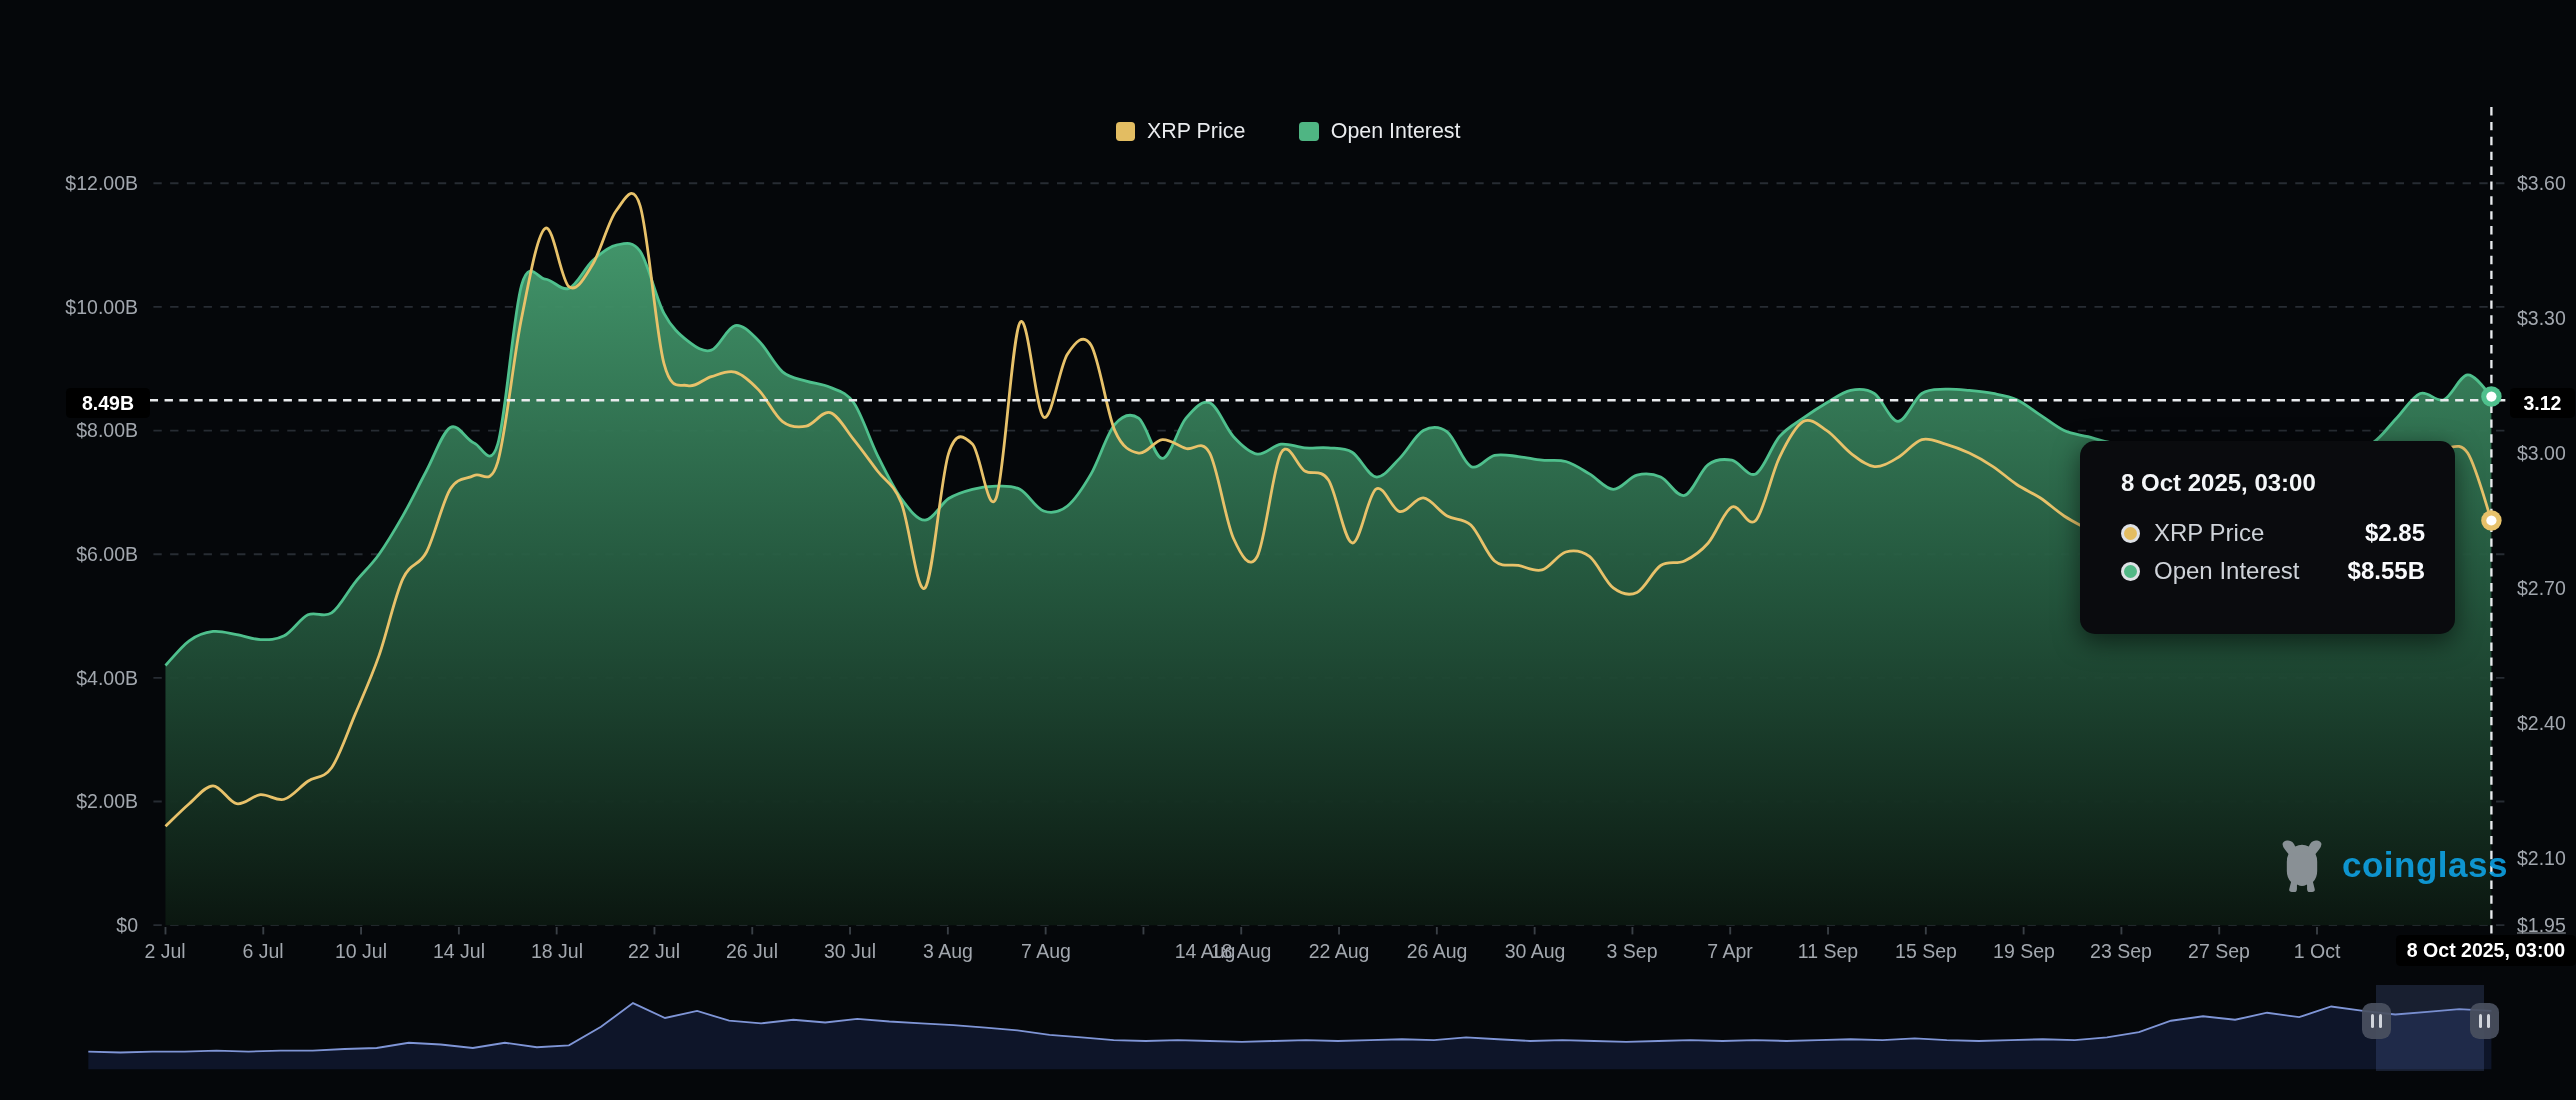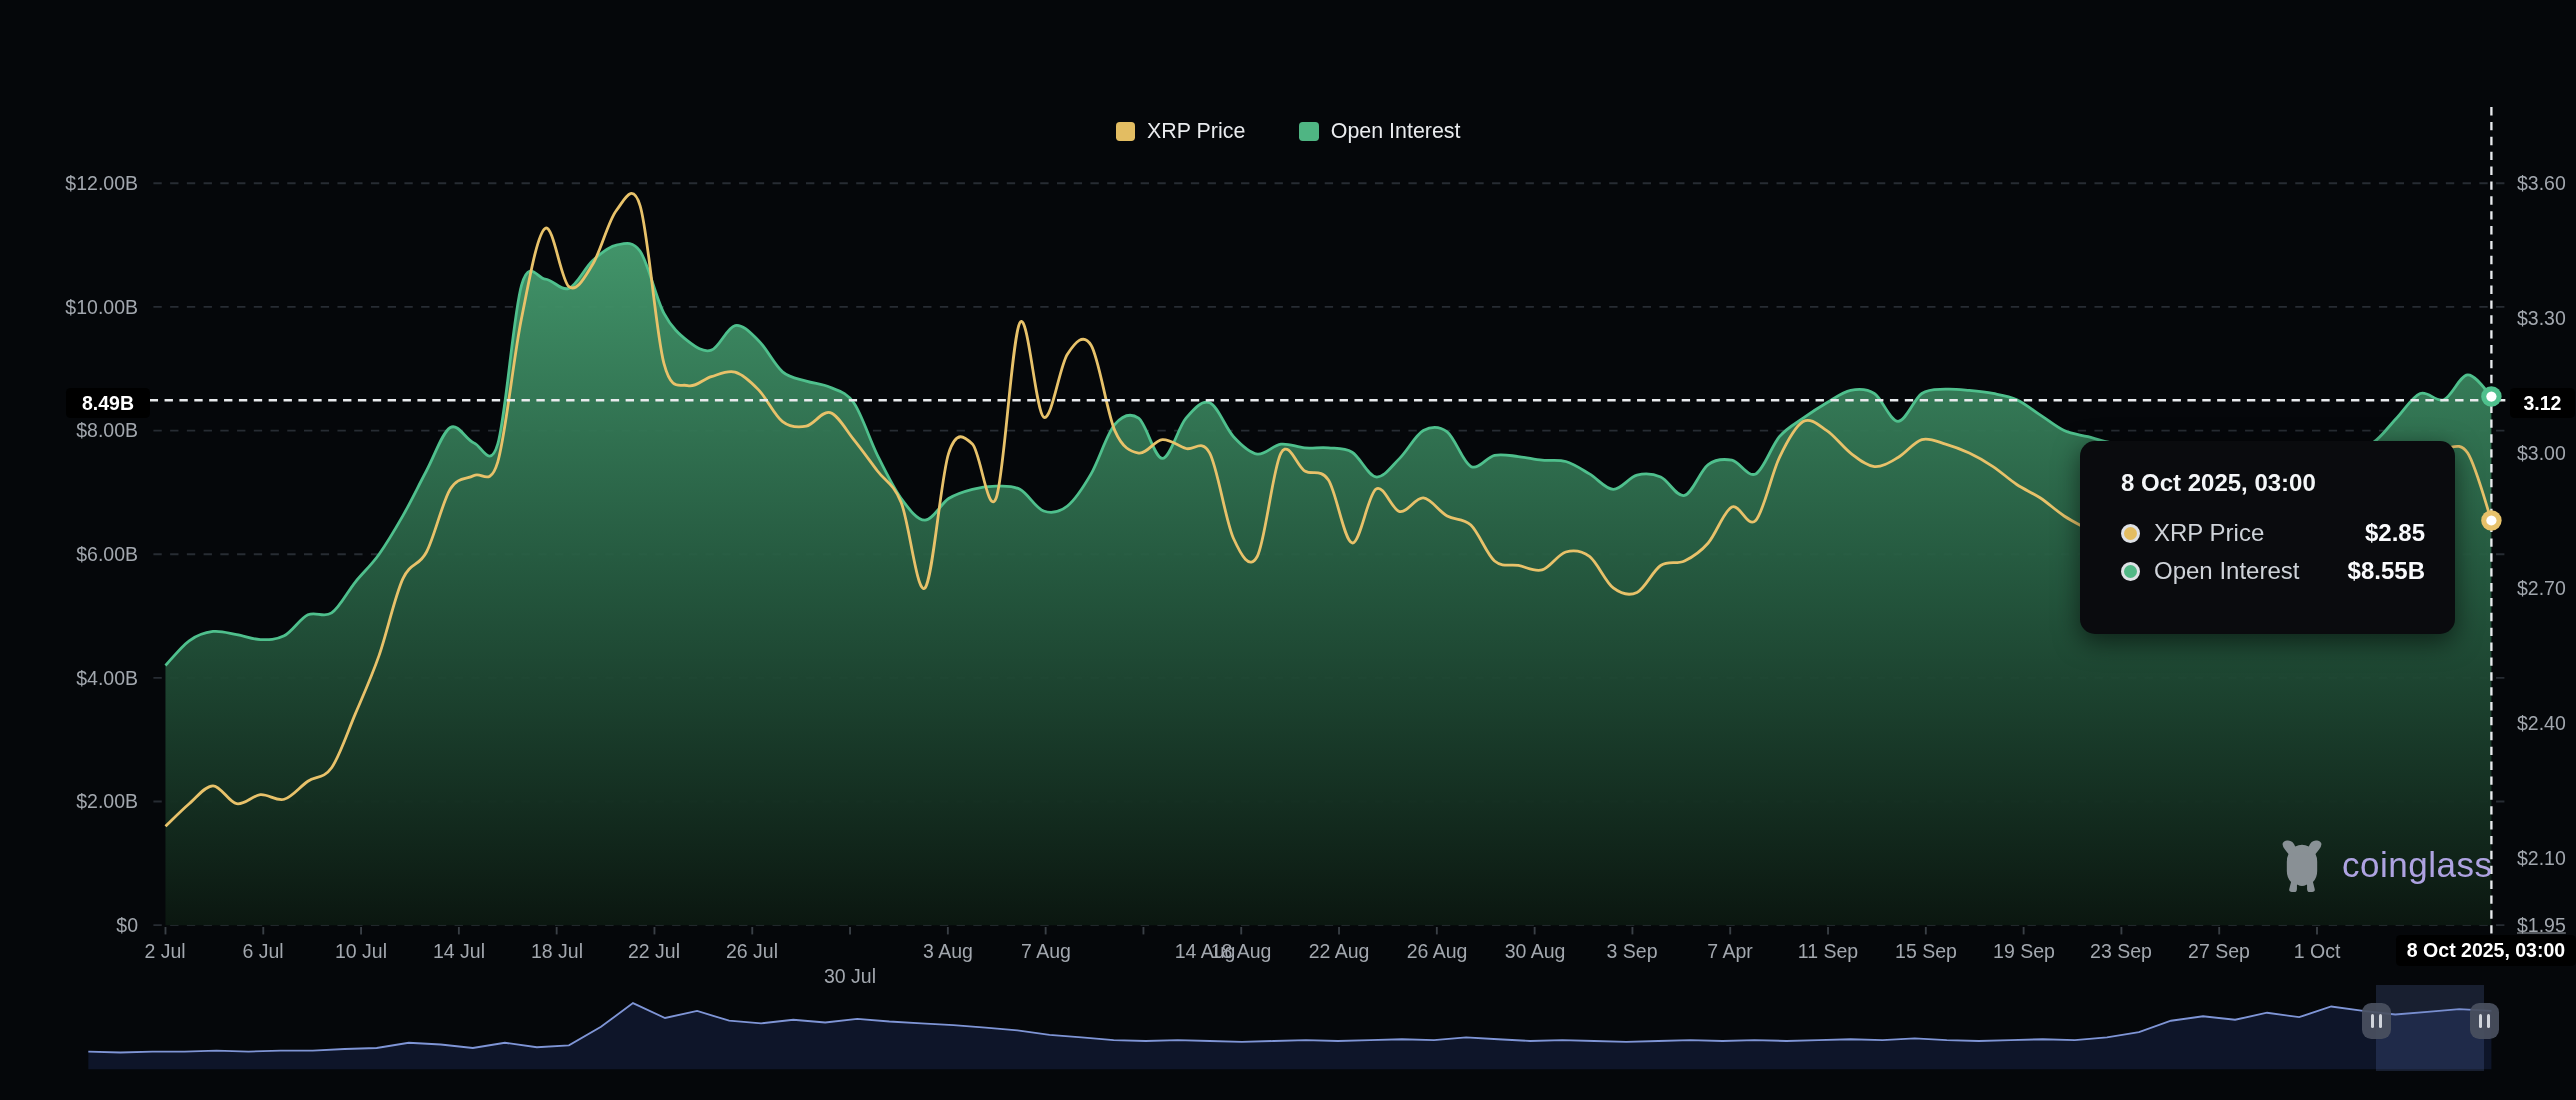--- a/index.html
+++ b/index.html
@@ -27,21 +27,21 @@
        border-radius:15px;box-sizing:border-box;padding:28px 30px 0 41px;z-index:7;
        box-shadow:0 7.4px 26px rgba(0,0,0,.55);}
   .tt-title{font-size:24px;font-weight:700;color:#f4f6f8;margin-bottom:22px;}
   .tt-row{display:flex;align-items:center;margin-bottom:10.2px;font-size:24px;}
   .tt-dot{width:13px;height:13px;border-radius:50%;border:3.7px solid #dfe2e6;margin-right:14px;
        box-sizing:content-box;display:inline-block;}
   .tt-label{color:#cfd3d9;}
   .tt-value{margin-left:auto;font-weight:700;color:#fafbfd;}
   #watermark{position:absolute;left:2275px;top:838px;display:flex;align-items:center;gap:13px;
        opacity:.88;z-index:4;}
-  #watermark .wm-text{font-size:35px;font-weight:400;color:#c4b5fd;letter-spacing:0.5px;}
+  #watermark .wm-text{font-size:35px;font-weight:700;color:#0ea5e9;letter-spacing:0.5px;}
   #nav-selection{position:absolute;background:rgba(96,120,185,.22);z-index:3;}
   .nav-handle{position:absolute;width:29px;height:36px;border-radius:9.3px;background:rgba(74,80,96,.92);
        display:flex;align-items:center;justify-content:center;gap:4.6px;cursor:ew-resize;z-index:8;}
   .hbar{width:2.8px;height:14px;background:#d2d6dd;border-radius:1.9px;display:inline-block;}
 </style>
 </head>
 <body>
 
 <div id="app">
 
@@ -125,21 +125,21 @@
       <div class="axis-label ylab-right" style="left: 2517px; top: 925px; text-decoration: underline;">$1.95</div>
     </div>
   <div id="x-axis">
       <div class="axis-label xlab" style="left: 165px; top: 940px;">2 Jul</div>
       <div class="axis-label xlab" style="left: 263px; top: 940px;">6 Jul</div>
       <div class="axis-label xlab" style="left: 361px; top: 940px;">10 Jul</div>
       <div class="axis-label xlab" style="left: 459px; top: 940px;">14 Jul</div>
       <div class="axis-label xlab" style="left: 557px; top: 940px;">18 Jul</div>
       <div class="axis-label xlab" style="left: 654px; top: 940px;">22 Jul</div>
       <div class="axis-label xlab" style="left: 752px; top: 940px;">26 Jul</div>
-      <div class="axis-label xlab" style="left: 850px; top: 940px; margin-top: 25px;">30 Jul</div>
+      <div class="axis-label xlab" style="left: 850px; top: 940px;">30 Jul</div>
       <div class="axis-label xlab" style="left: 948px; top: 940px;">3 Aug</div>
       <div class="axis-label xlab" style="left: 1046px; top: 940px;">7 Aug</div>
       <div class="axis-label xlab" style="left: 1205px; top: 940px; text-align: right;">14 Aug</div>
       <div class="axis-label xlab" style="left: 1241px; top: 940px;">18 Aug</div>
       <div class="axis-label xlab" style="left: 1339px; top: 940px;">22 Aug</div>
       <div class="axis-label xlab" style="left: 1437px; top: 940px;">26 Aug</div>
       <div class="axis-label xlab" style="left: 1535px; top: 940px;">30 Aug</div>
       <div class="axis-label xlab" style="left: 1632px; top: 940px;">3 Sep</div>
       <div class="axis-label xlab" style="left: 1730px; top: 940px;">7 Apr</div>
       <div class="axis-label xlab" style="left: 1828px; top: 940px;">11 Sep</div>

